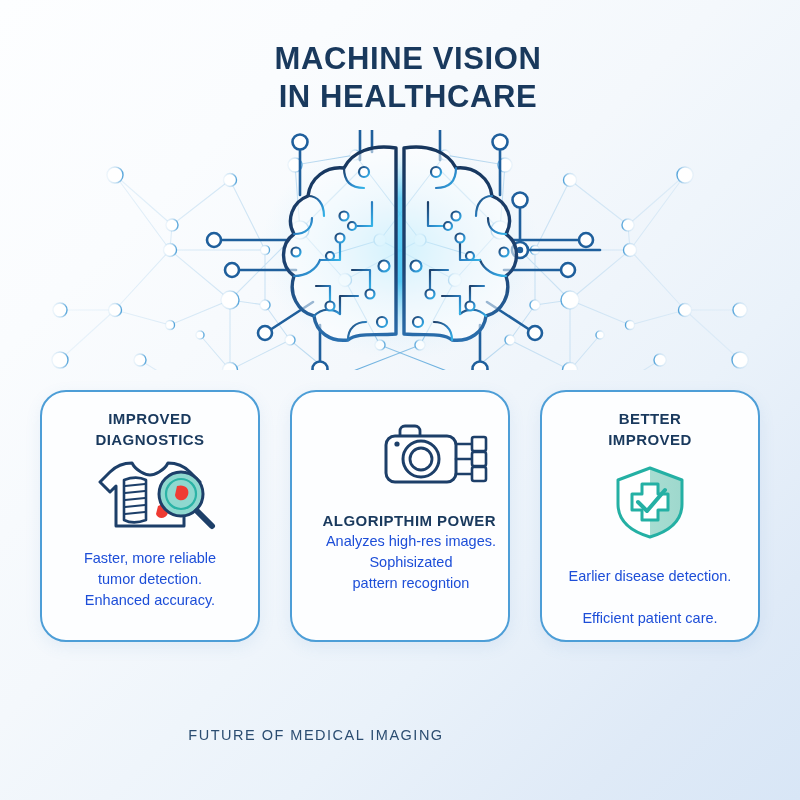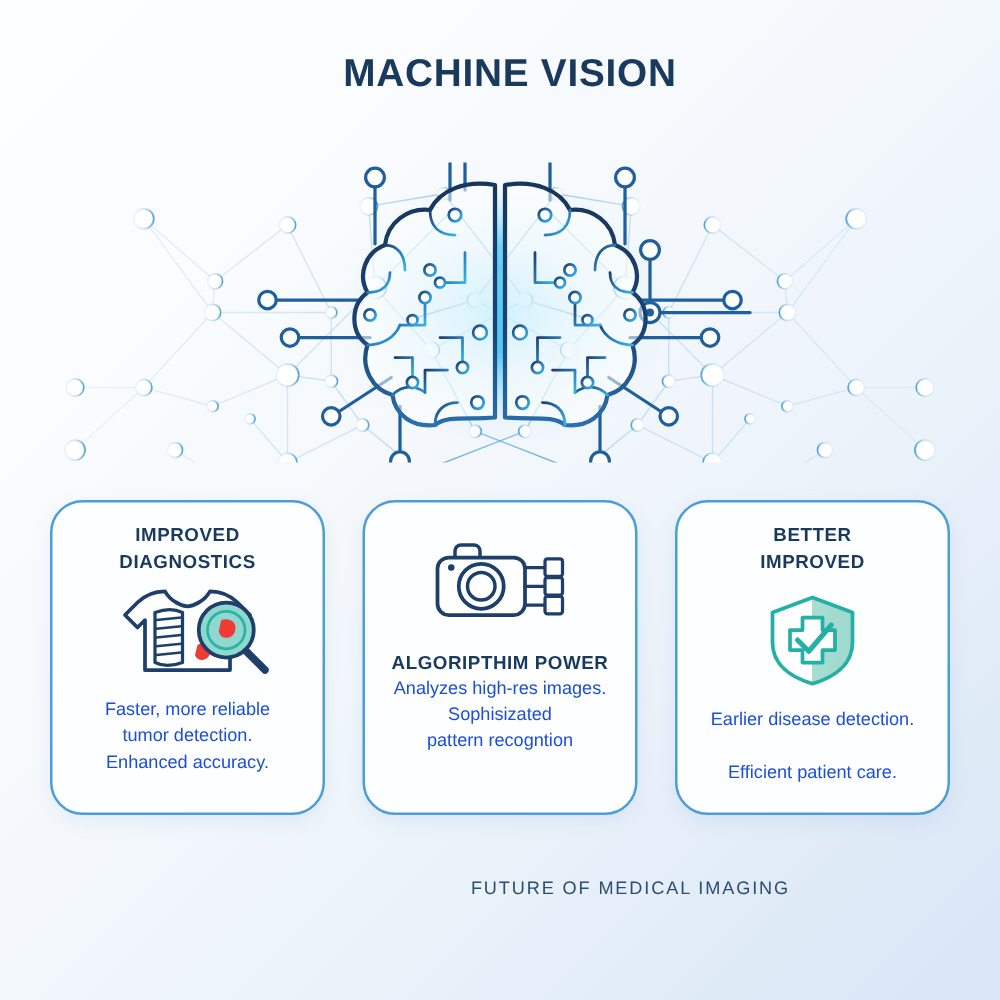--- a/index.html
+++ b/index.html
@@ -55,21 +55,21 @@
     left: 0;
     width: 800px;
     height: 240px;
     z-index: 2;
   }
   #hero svg { display: block; }
 
   
   #cards {
     position: absolute;
-    top: 400px;
+    top: 390px;
     left: 0;
     width: 708px;
     height: 252px;
     z-index: 5;
   }
   .card {
     position: absolute;
     top: 0;
     width: 220px;
     height: 252px;
@@ -77,21 +77,21 @@
     border: 2.5px solid #4d9ed7;
     border-radius: 26px;
     background: #fdfeff;
     box-shadow: 0 5px 16px rgba(80,140,195,0.10);
     display: flex;
     flex-direction: column;
     align-items: center;
     padding: 14px 12px 10px 12px;
   }
   #card-1 { left: 40px; }
-  #card-2 { left: 290px; }
+  #card-2 { left: 290px; align-items: flex-end; }
   #card-3 { left: 540px; }
 
   .card-title {
     color: #19395d;
     font-size: 15px;
     font-weight: bold;
     letter-spacing: 0.45px;
     line-height: 21px;
     text-align: center;
     white-space: pre-line;
@@ -113,45 +113,46 @@
   #card-1 .card-title { margin-top: 2px; }
   #card-1 .card-icon  { margin-top: 8px; height: 78px; }
   #card-1 .card-body  { margin-top: 12px; }
 
   #card-2 .card-icon  { margin-top: 16px; height: 70px; }
   #card-2 .card-title { margin-top: 18px; }
   #card-2 .card-body  { }
 
   #card-3 .card-title { margin-top: 2px; }
   #card-3 .card-icon  { margin-top: 14px; height: 76px; }
-  #card-3 .card-body  { margin-top: 16px; }
+  #card-3 .card-body  { margin-top: 26px; }
 
   
   #footer {
     position: absolute;
-    top: 702px;
+    top: 726px;
     left: 0;
     width: 632px;
-    text-align: right;
+    text-align: center;
     z-index: 6;
   }
   #footer-text {
     color: #2b4d71;
     font-size: 14.5px;
     font-weight: normal;
     letter-spacing: 1.5px;
   }
 </style>
 </head>
 <body>
 
 <div id="poster">
 
   <div id="title-block">
     <div class="title-line">MACHINE VISION</div>
+    <div class="title-line">IN HEALTHCARE</div>
   </div>
 
   <div id="hero">
     <svg width="800" height="240" viewBox="0 0 800 240" xmlns="http://www.w3.org/2000/svg">
       <defs>
         <linearGradient id="gFadeL" x1="0" y1="0" x2="1" y2="0">
           <stop offset="0%" stop-color="#a8cfeb" stop-opacity="0.18"></stop>
           <stop offset="55%" stop-color="#8fc2e6" stop-opacity="0.45"></stop>
           <stop offset="100%" stop-color="#4b9fd8" stop-opacity="0.95"></stop>
         </linearGradient>

